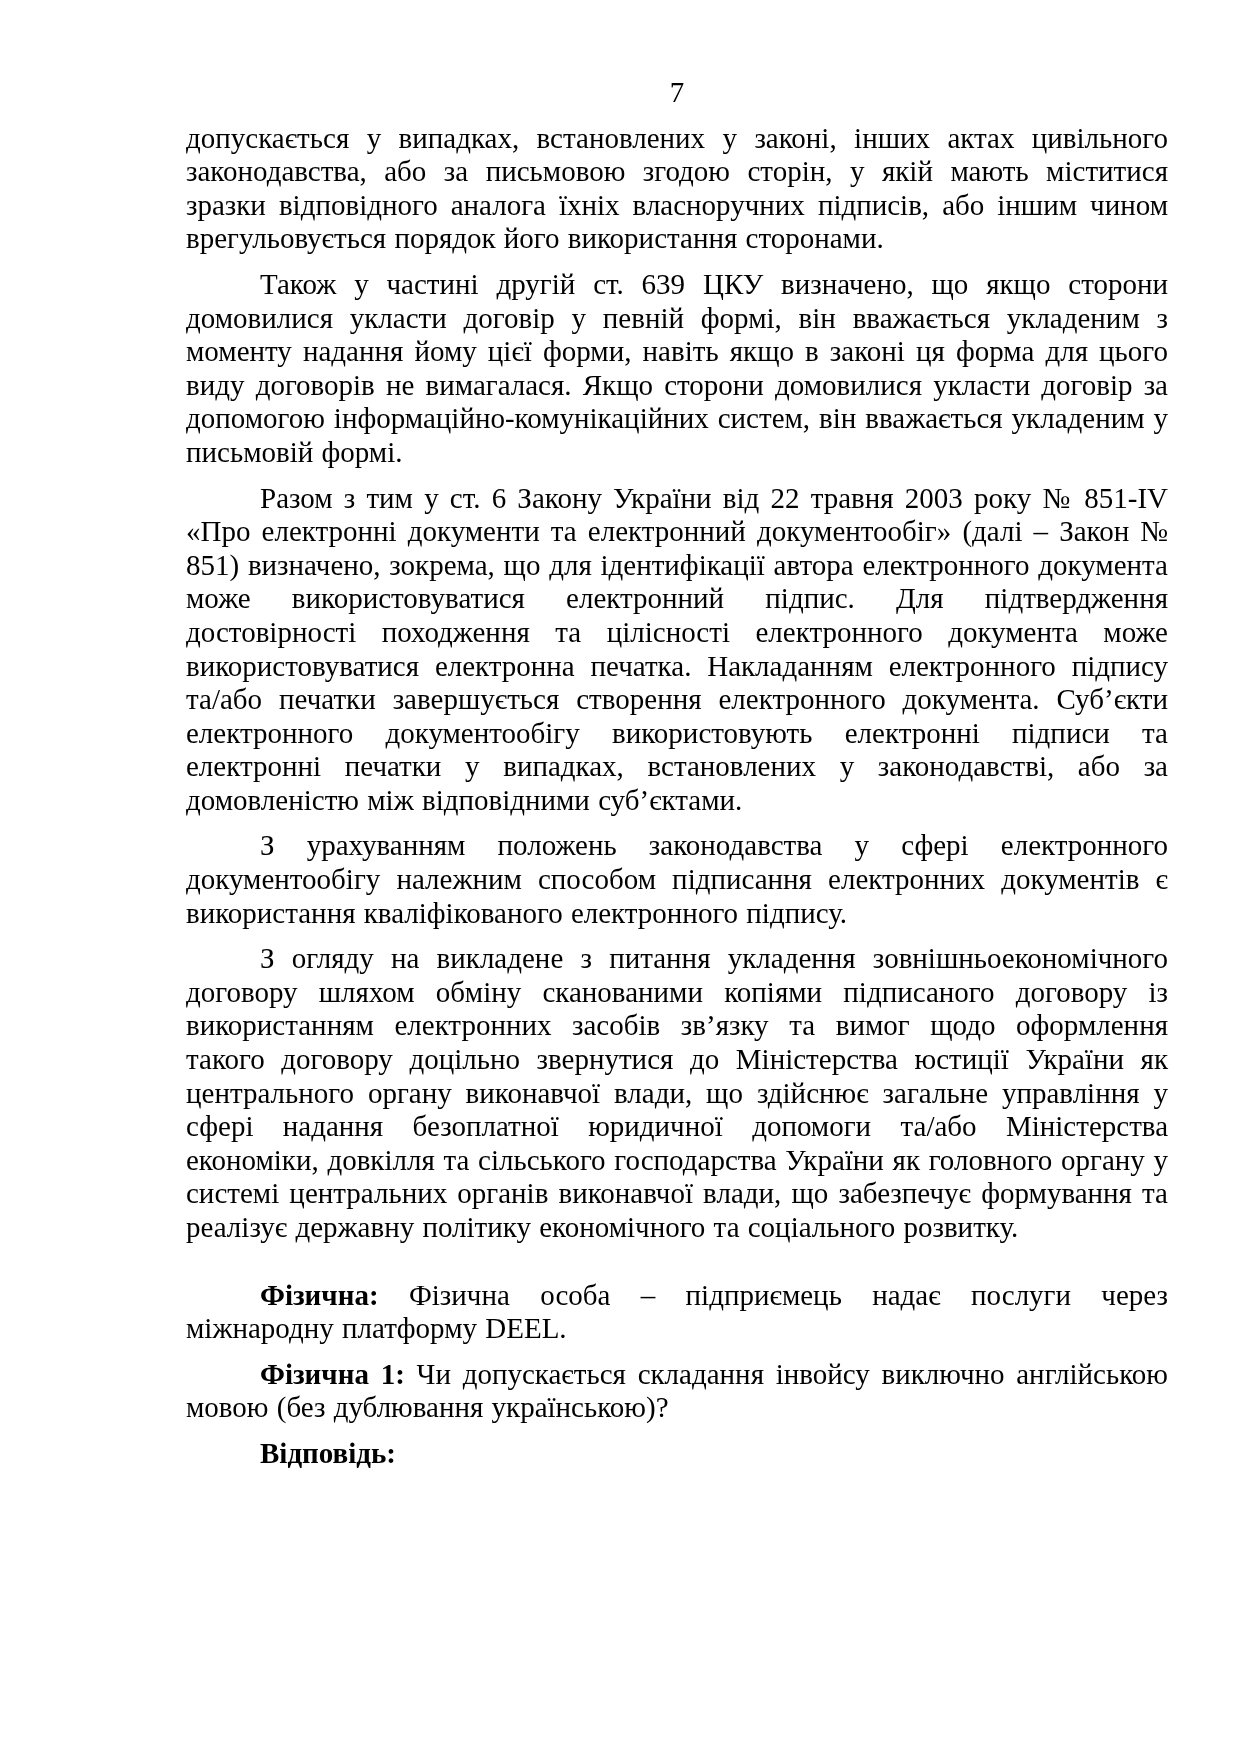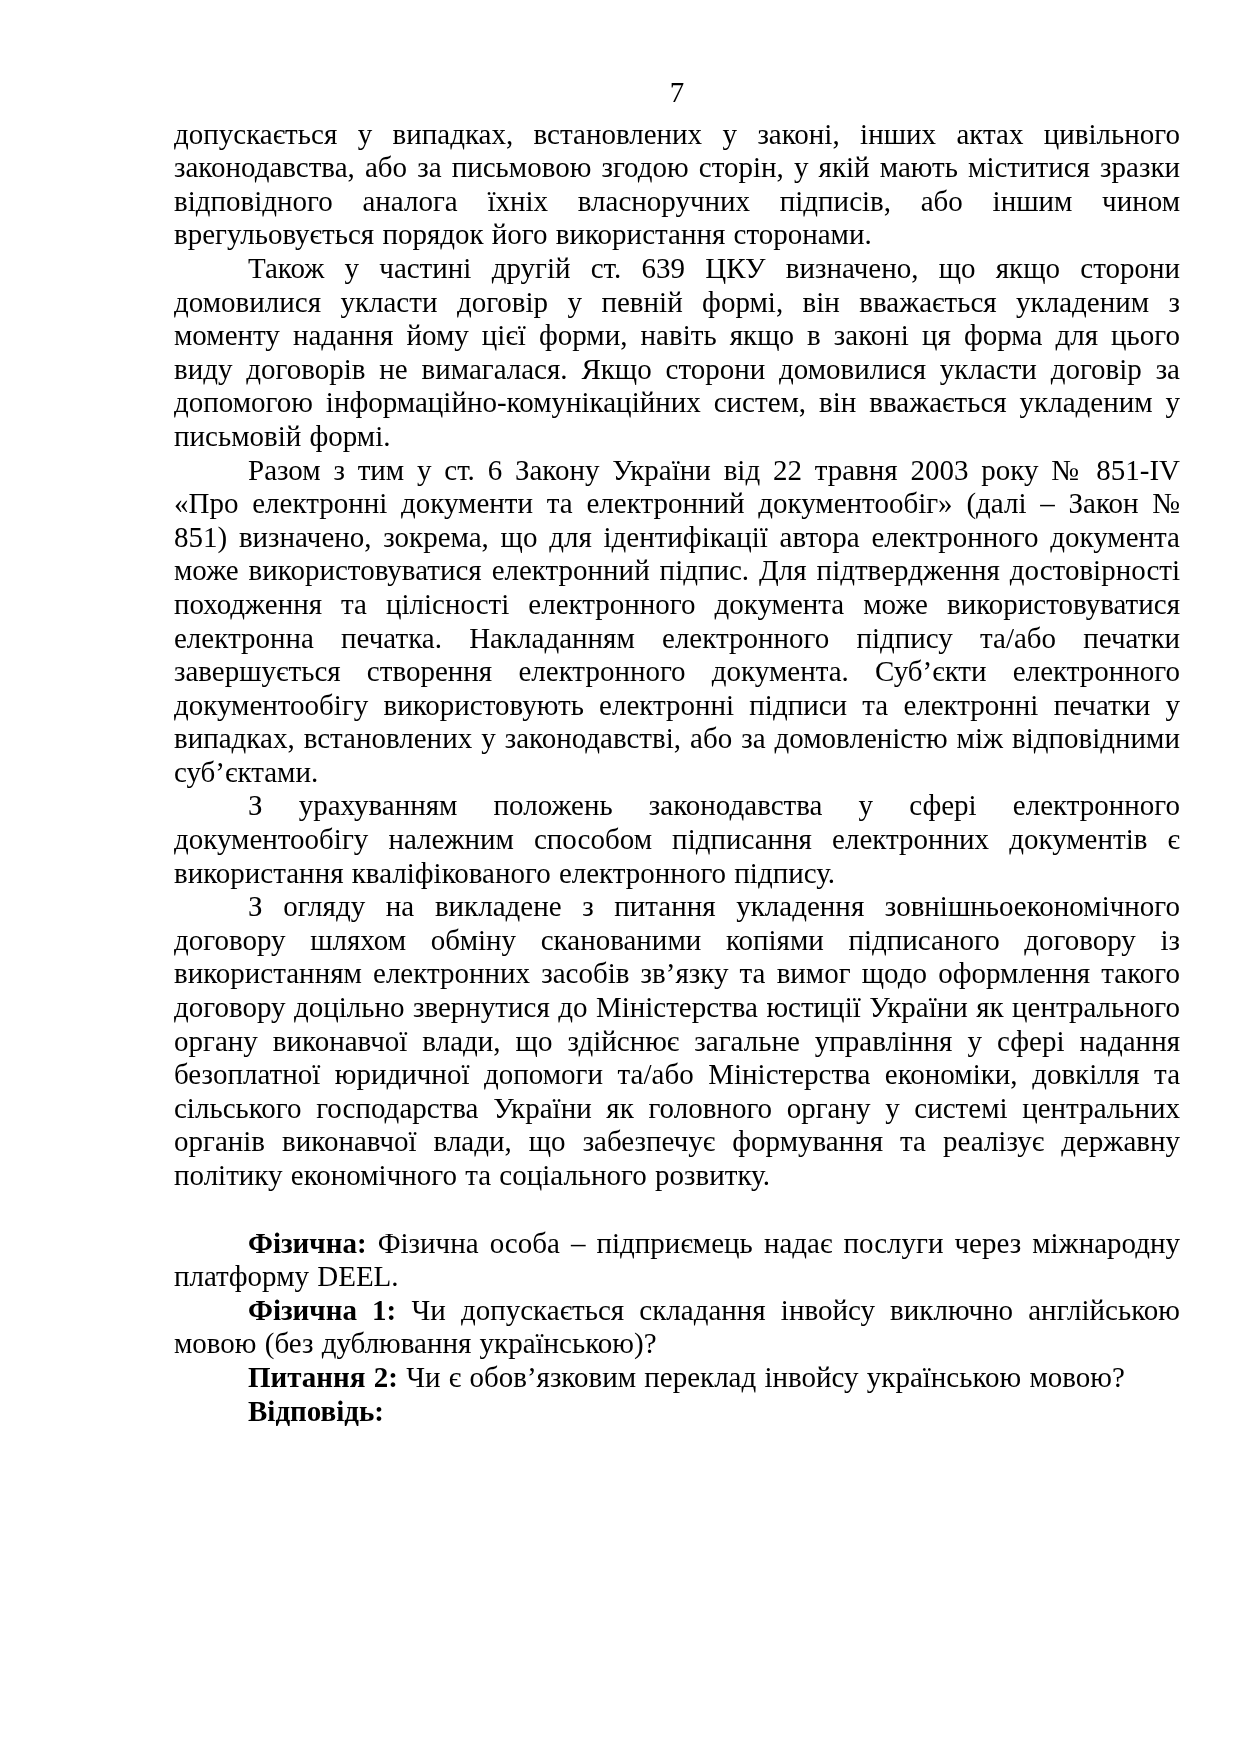--- a/index.html
+++ b/index.html
@@ -18,21 +18,21 @@
     line-height: 33.6px;
     box-sizing: border-box;
     padding: 76px 61px 0 174px;
     overflow: hidden;
   }
   .page-number {
     text-align: center;
     margin: 0 0 8px 0;
   }
   p.para {
-    margin: 0;
+    margin: 12px;
     text-align: justify;
     text-indent: 74px;
     word-spacing: 1px;
   }
   p.para.no-indent {
     text-indent: 0;
   }
   p.para.gap-before {
     margin-top: 34px;
   }
@@ -55,18 +55,17 @@
 
 
   <p class="para">З урахуванням положень законодавства у сфері електронного документообігу належним способом підписання електронних документів є використання кваліфікованого електронного підпису.</p>
 
   <p class="para">З огляду на викладене з питання укладення зовнішньоекономічного договору шляхом обміну сканованими копіями підписаного договору із використанням електронних засобів зв’язку та вимог щодо оформлення такого договору доцільно звернутися до Міністерства юстиції України як центрального органу виконавчої влади, що здійснює загальне управління у сфері надання безоплатної юридичної допомоги та/або Міністерства економіки, довкілля та сільського господарства України як головного органу у системі центральних органів виконавчої влади, що забезпечує формування та реалізує державну політику економічного та соціального розвитку.</p>
 
   <p class="para gap-before"><b class="lead">Фізична:</b><span> Фізична особа – підприємець надає послуги через міжнародну платформу DEEL.</span></p>
 
   <p class="para"><b class="lead">Фізична 1:</b><span> Чи допускається складання інвойсу виключно англійською мовою (без дублювання українською)?</span></p>
 
-  <p class="para"><b class="lead">Питання 2:</b><span> Чи є обов’язковим переклад інвойсу українською мовою?</span></p>
 
 
   <p class="para"><b class="lead">Відповідь:</b><span></span></p>
 
 </div>
 
 </body></html>

